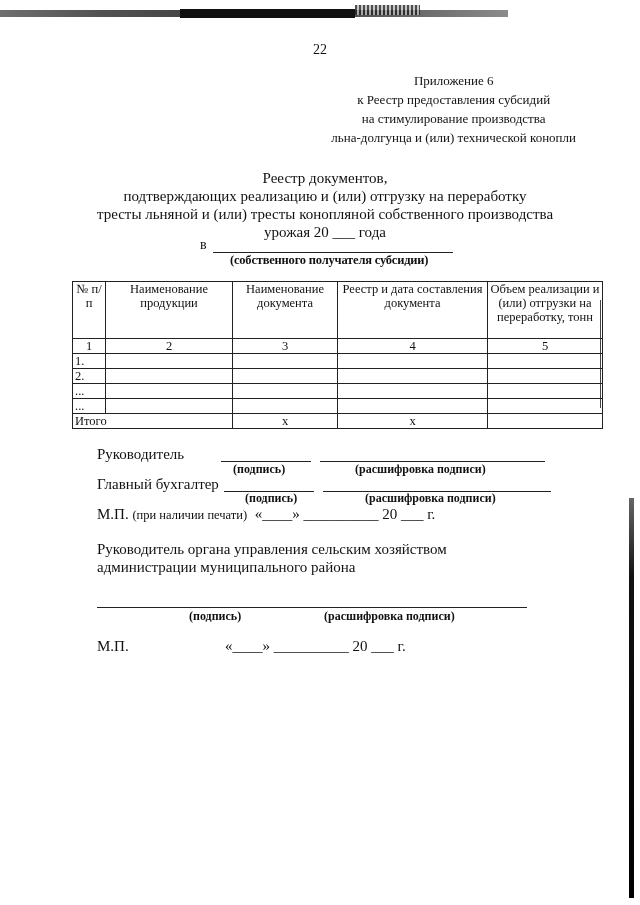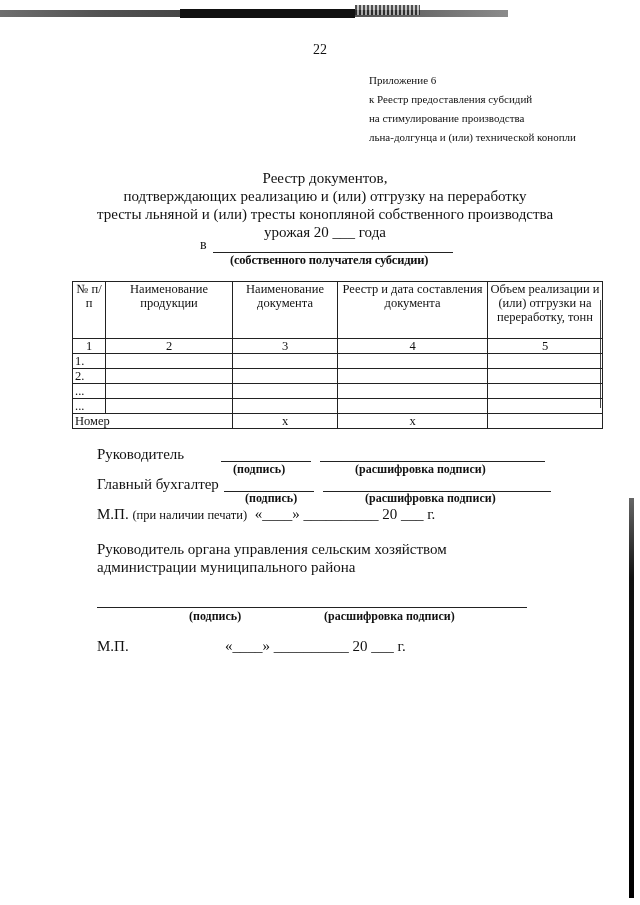--- a/index.html
+++ b/index.html
@@ -22,21 +22,21 @@
   }
   .scan-right-thin {
     position: absolute; left: 600px; top: 300px; width: 1px; height: 108px; background: #444;
   }
   .scan-right {
     position: absolute; left: 629px; top: 498px; width: 5px; height: 400px;
     background: linear-gradient(180deg, #666 0%, #111 20%, #000 100%);
   }
   .abs { position: absolute; white-space: nowrap; }
   .page-num { left: 0; width: 100%; top: 42px; text-align: center; font-size: 14px; }
-  .appendix { right: 64px; top: 71px; text-align: left; font-size: 11px; line-height: 19px; }
+  .appendix { right: 64px; top: 71px; text-align: center; font-size: 13px; line-height: 19px; }
   .title { left: 0; width: 650px; top: 169px; text-align: center; font-size: 15px; line-height: 18px; }
   .recipient-line {
     left: 200px; top: 237px; font-size: 14px;
   }
   .recipient-line .line { display: inline-block; width: 240px; border-bottom: 1px solid #222; margin-left: 6px; height: 12px; vertical-align: bottom; }
   .recipient-caption { left: 230px; top: 253px; font-size: 12.5px; font-weight: bold; letter-spacing: -0.2px; }
 
   table.reg {
     position: absolute; left: 72px; top: 281px; border-collapse: collapse;
     font-size: 12.5px; line-height: 14px; padding-left: 37px;
@@ -123,21 +123,21 @@
     <td></td>
   </tr>
   <tr class="data">
     <td>...</td>
     <td></td>
     <td></td>
     <td></td>
     <td></td>
   </tr>
   <tr class="total">
-    <td colspan="2" style="text-align:left">Номер</td>
+    <td colspan="2" style="text-align:left">Итого</td>
     <td>x</td>
     <td>x</td>
     <td></td>
   </tr>
 </tbody>
   </table>
 
 <div class="abs sig" style="left:97px; top:446px;">Руководитель</div>
 <div class="abs" style="left:221px; top:448px;"><span class="ul" style="width:90px"></span></div>
 <div class="abs" style="left:320px; top:448px;"><span class="ul" style="width:225px"></span></div>

